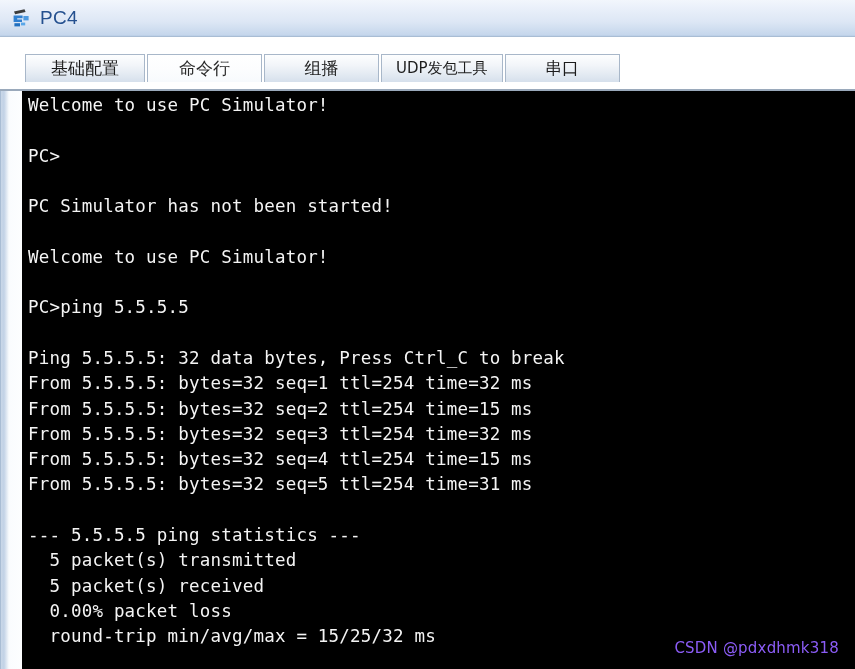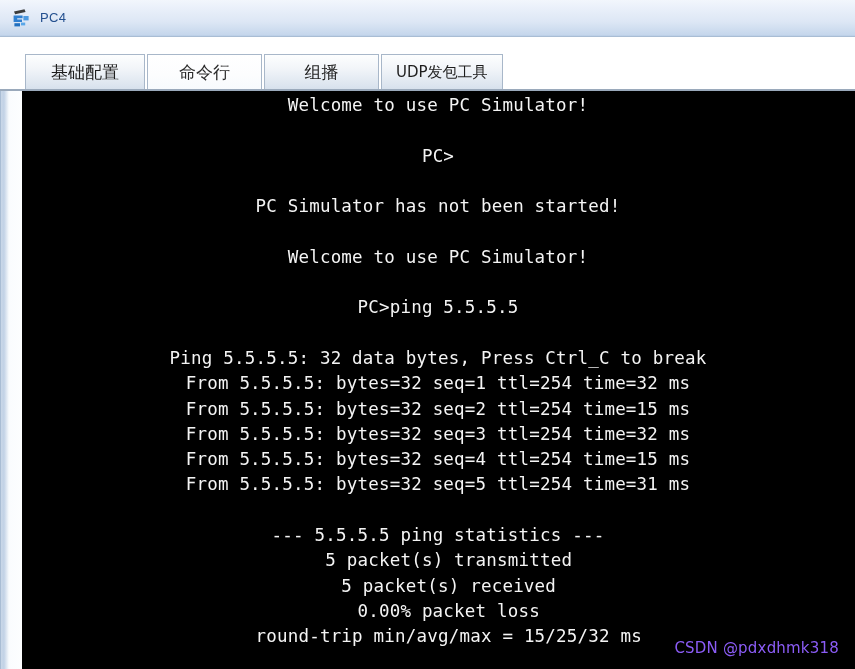--- a/index.html
+++ b/index.html
@@ -37,21 +37,21 @@
     padding-left: 11px;
   }
   .title-icon {
     width: 22px;
     height: 22px;
     position: relative;
     flex: 0 0 auto;
     margin-right: 7px;
   }
   .title-text {
-    font-size: 13px;
+    font-size: 19px;
     color: #24508f;
     letter-spacing: 0.3px;
     line-height: 1;
     padding-bottom: 2px;
   }
 
   
   .tabstrip {
     position: absolute;
     left: 0;
@@ -63,21 +63,21 @@
   }
   .tabs-row {
     position: absolute;
     left: 25px;
     top: 17px;
     display: flex;
     align-items: flex-end;
     gap: 2px;
   }
   .tab {
-    height: 36px;
+    height: 28px;
     box-sizing: border-box;
     border: 1px solid #a8b7c9;
     border-bottom: none;
     background: linear-gradient(to bottom, #fdfefe 0%, #f2f5f9 38%, #e3eaf2 72%, #d6e0ec 100%);
     display: flex;
     align-items: center;
     justify-content: center;
     font-size: 17px;
     color: #1d1d1d;
     padding: 0 14px;
@@ -135,21 +135,21 @@
     left: 6px;
     top: 2px;
     width: 820px;
     font-family: "DejaVu Sans Mono", "Liberation Mono", monospace;
     font-size: 17.5px;
     line-height: 25.3px;
     color: #f4f4f4;
     white-space: pre;
     letter-spacing: 0.2px;
   }
-  .term-line { height: 25.3px; text-align: center; }
+  .term-line { height: 25.3px; }
   .watermark {
     position: absolute;
     right: 16px;
     bottom: 12px;
     color: #8b5cf6;
     font-size: 15px;
     font-family: "DejaVu Sans", "Liberation Sans", sans-serif;
     letter-spacing: 0.2px;
   }
 </style>
@@ -178,20 +178,23 @@
       </div>
       <div class="tab w-mid active">
         <span>命令行</span>
       </div>
       <div class="tab w-mid">
         <span>组播</span>
       </div>
       <div class="tab w-udp">
         <span>UDP发包工具</span>
       </div>
+      <div class="tab w-mid">
+        <span>串口</span>
+      </div>
     </div>
     <div class="tabstrip-underline"></div>
   </div>
 
   <div class="term-frame">
     <div class="term-left-rail"></div>
     <div class="terminal">
       <div class="term-lines" id="term-lines"><div class="term-line">Welcome to use PC Simulator!</div><div class="term-line">&nbsp;</div><div class="term-line">PC&gt;</div><div class="term-line">&nbsp;</div><div class="term-line">PC Simulator has not been started!</div><div class="term-line">&nbsp;</div><div class="term-line">Welcome to use PC Simulator!</div><div class="term-line">&nbsp;</div><div class="term-line">PC&gt;ping 5.5.5.5</div><div class="term-line">&nbsp;</div><div class="term-line">Ping 5.5.5.5: 32 data bytes, Press Ctrl_C to break</div><div class="term-line">From 5.5.5.5: bytes=32 seq=1 ttl=254 time=32 ms</div><div class="term-line">From 5.5.5.5: bytes=32 seq=2 ttl=254 time=15 ms</div><div class="term-line">From 5.5.5.5: bytes=32 seq=3 ttl=254 time=32 ms</div><div class="term-line">From 5.5.5.5: bytes=32 seq=4 ttl=254 time=15 ms</div><div class="term-line">From 5.5.5.5: bytes=32 seq=5 ttl=254 time=31 ms</div><div class="term-line">&nbsp;</div><div class="term-line">--- 5.5.5.5 ping statistics ---</div><div class="term-line">  5 packet(s) transmitted</div><div class="term-line">  5 packet(s) received</div><div class="term-line">  0.00% packet loss</div><div class="term-line">  round-trip min/avg/max = 15/25/32 ms</div></div>
       <div class="watermark">CSDN @pdxdhmk318</div>
     </div>

